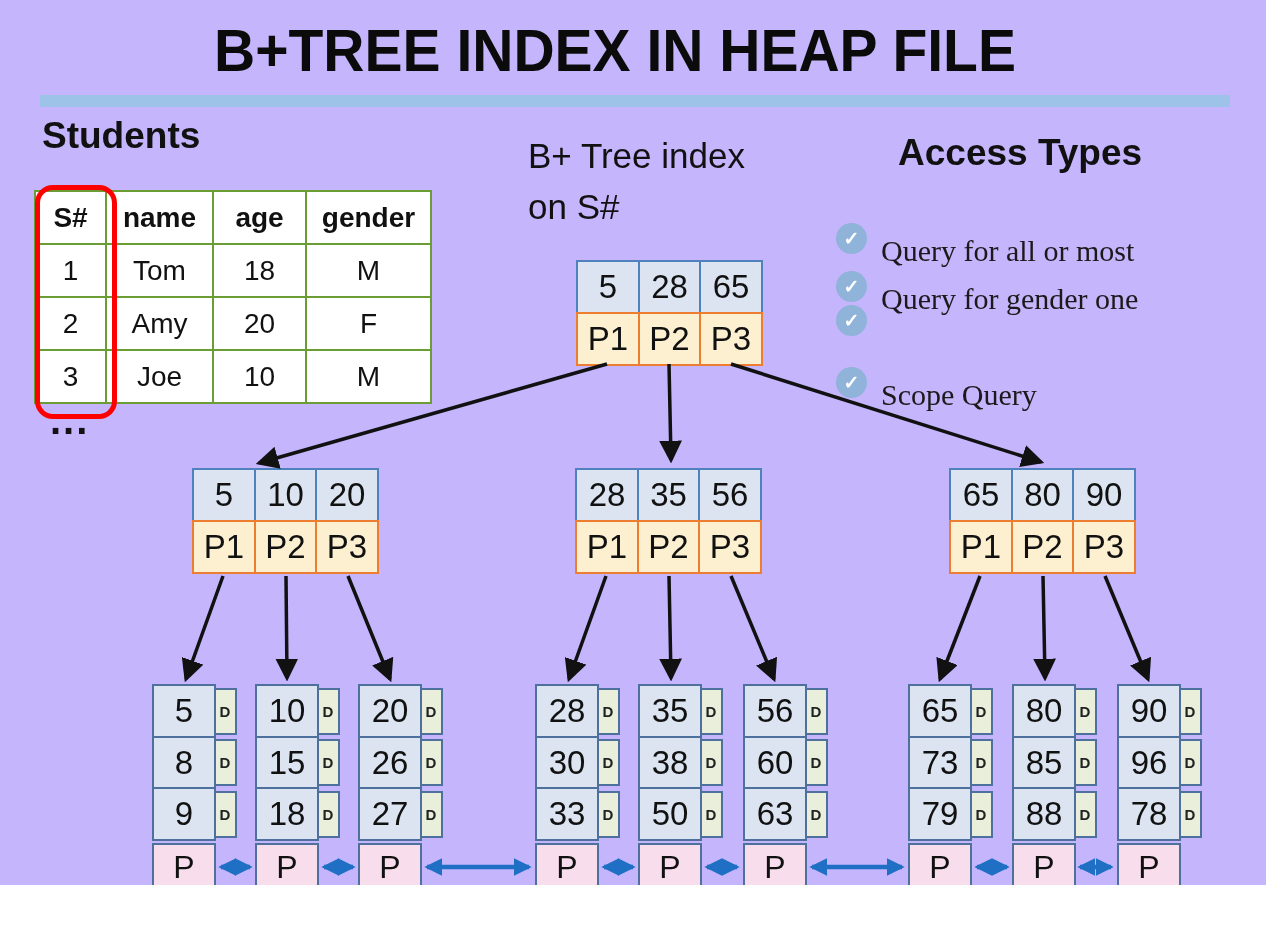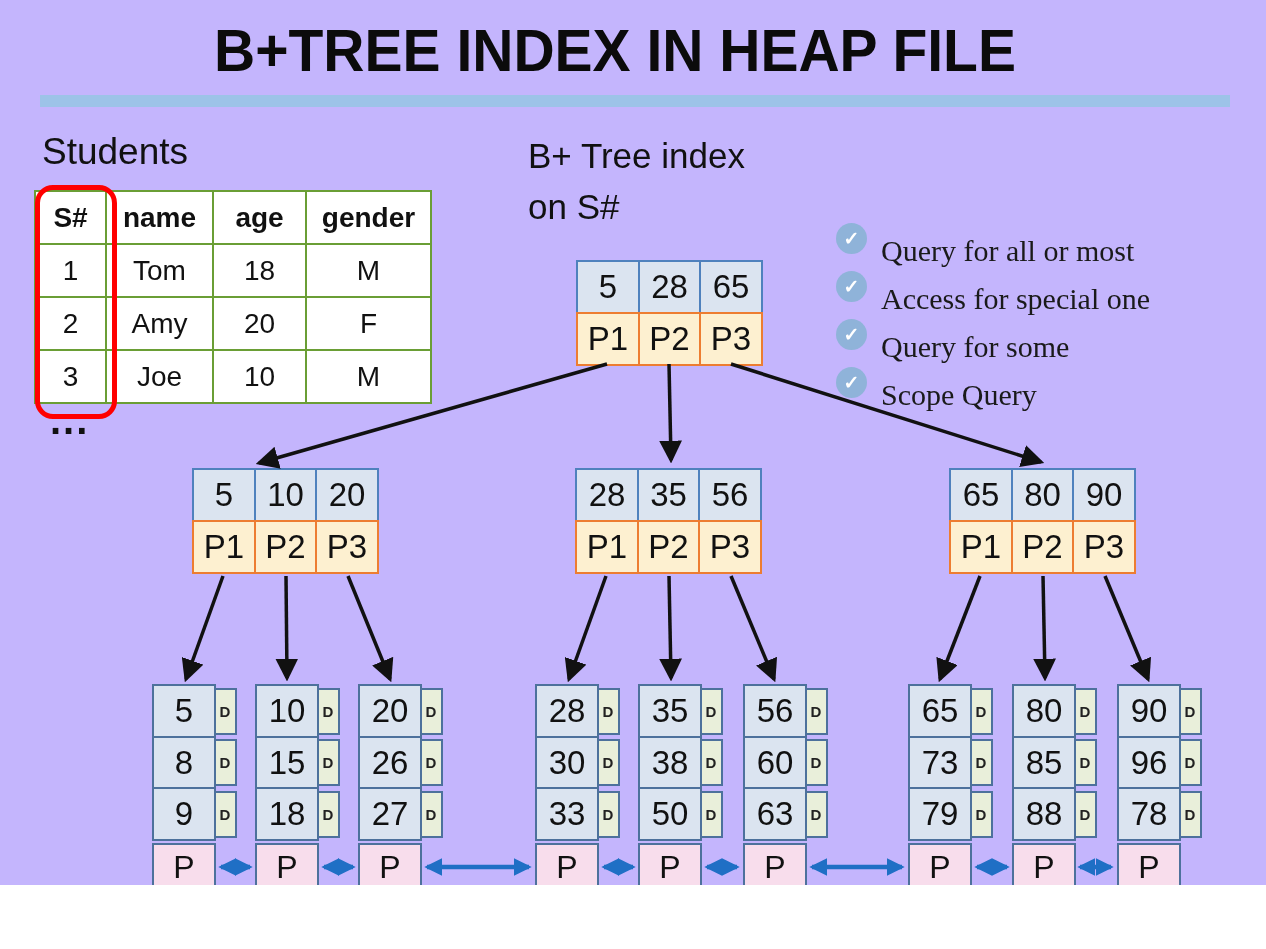--- a/index.html
+++ b/index.html
@@ -6,21 +6,21 @@
   #stage{position:relative;width:1266px;height:885px;background:#c4b5fd;overflow:hidden;
          font-family:"Liberation Sans",sans-serif;color:#111;}
 
   
   .title{position:absolute;left:0;top:16px;width:1230px;text-align:center;
          font-size:57px;font-weight:800;letter-spacing:0px;color:#0b0b0b;
          transform:scaleY(1.04);transform-origin:top;white-space:nowrap;}
   .title-rule{position:absolute;left:40px;top:95px;width:1190px;height:12px;background:#9dc3e8;}
 
   
-  .students-heading{position:absolute;left:42px;top:131px;font-size:37px;font-weight:normal;}
+  .students-heading{position:absolute;left:42px;top:115px;font-size:37px;font-weight:bold;}
   table.stable{position:absolute;left:34px;top:190px;border-collapse:collapse;table-layout:fixed;}
   table.stable th,table.stable td{border:2.5px solid #6a9e35;text-align:center;vertical-align:middle;
        height:51px;font-size:28px;padding:0;background:#fff;}
   table.stable th{font-weight:bold;}
   .red-ring{position:absolute;left:35px;top:185px;width:72px;height:224px;
        border:5px solid #f00;border-radius:18px;z-index:3;}
   .ellipsis{position:absolute;left:50px;top:398px;font-size:40px;font-weight:bold;letter-spacing:2px;}
 
   
   .btree-label{position:absolute;left:528px;top:130px;font-size:35px;font-weight:normal;line-height:51px;}
@@ -96,31 +96,31 @@
   </tbody>
     </table>
   <div class="red-ring"></div>
   <div class="ellipsis">...</div>
 
   <div class="btree-label">
     <div>B+ Tree index</div>
     <div>on S#</div>
   </div>
 
+  <div class="access-heading">Access Types</div>
   <div class="access-item" style="left:836px;top:209px">
     <span class="check-circle">✓</span>
     <span class="access-text">Query for all or most</span>
   </div>
   <div class="access-item" style="left:836px;top:257px">
     <span class="check-circle">✓</span>
-    <span class="access-text">Access for special one</span>
+    <span class="access-text">Query for gender one</span>
   </div>
   <div class="access-item" style="left:836px;top:305px">
     <span class="check-circle">✓</span>
-    <span class="access-text">Query for some</span>
   </div>
   <div class="access-item" style="left:836px;top:353px">
     <span class="check-circle">✓</span>
     <span class="access-text">Scope Query</span>
   </div>
 
   <div class="inode" style="left:576px;top:260px">
     <div class="trow">
       <div class="tcell">5</div>
       <div class="tcell">28</div>

